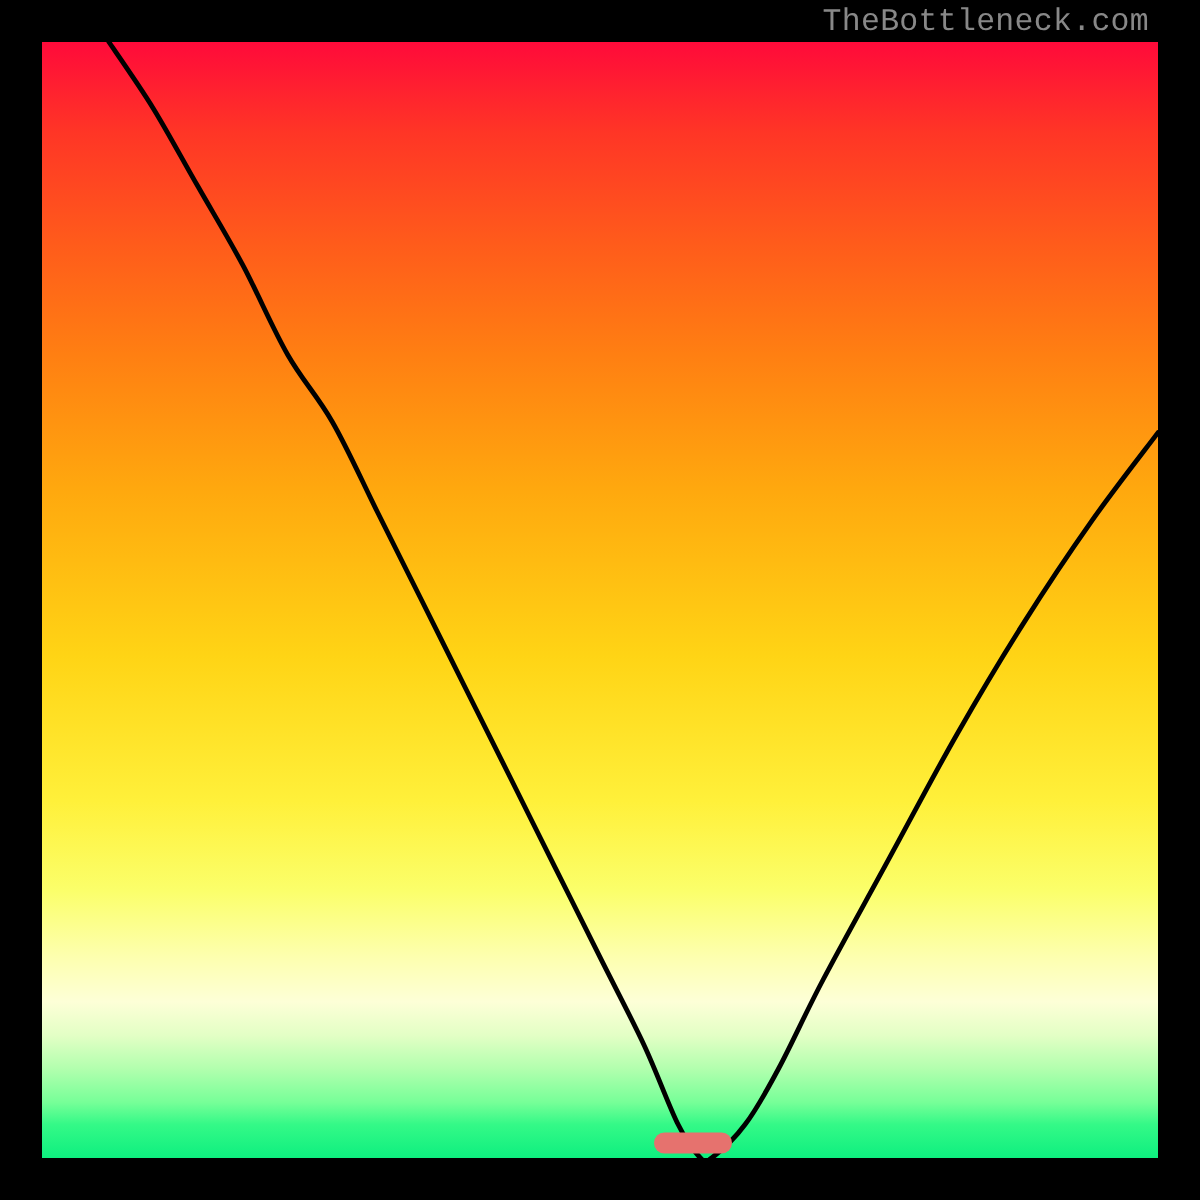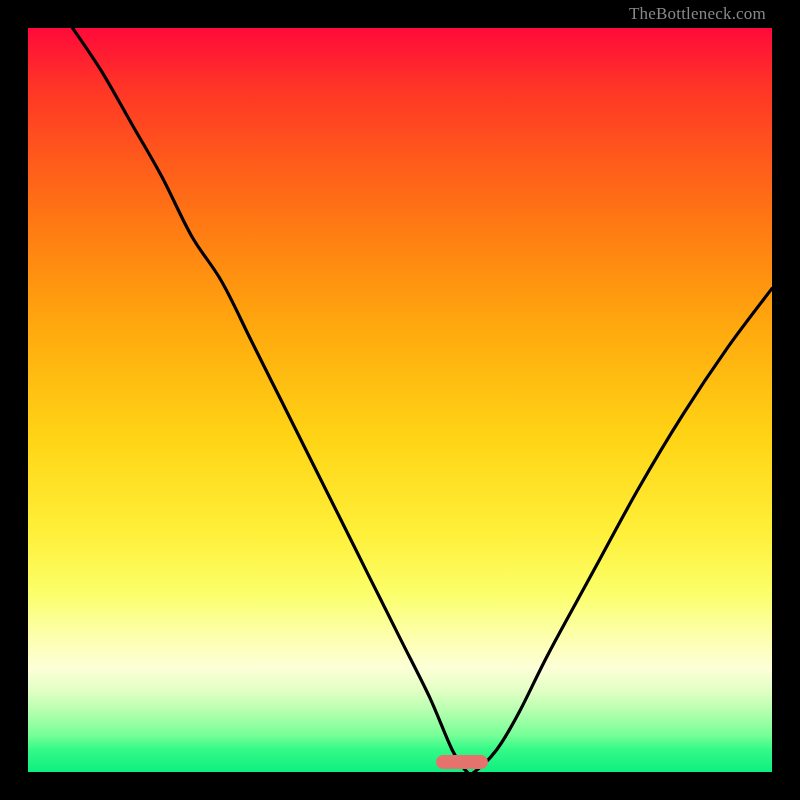--- a/index.html
+++ b/index.html
@@ -39,22 +39,22 @@
       #b2ffae 92%,
       #77ff98 95%,
       #34f987 97%,
       #0eef7f 100%
     );
   }
   .watermark {
     position: absolute;
     top: 4px;
     right: 34px;
-    font-family: Liberation Serif, serif;
-    font-size: 17px;
+    font-family: Liberation Mono, monospace;
+    font-size: 21px;
     color: #888;
     letter-spacing: 0.2px;
   }
   svg.curve {
     position: absolute;
     top: 0;
     left: 0;
   }
   .marker {
     position: absolute;

